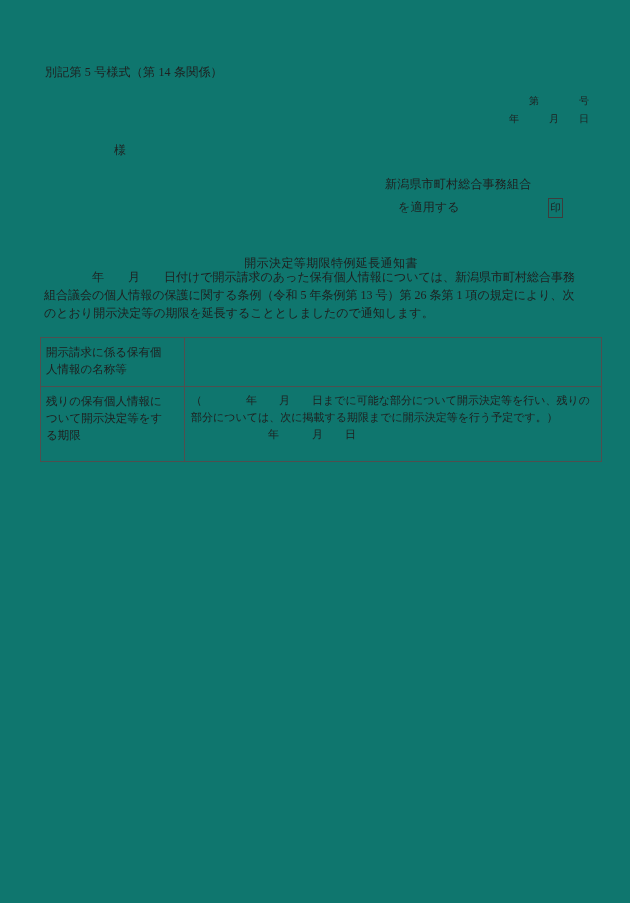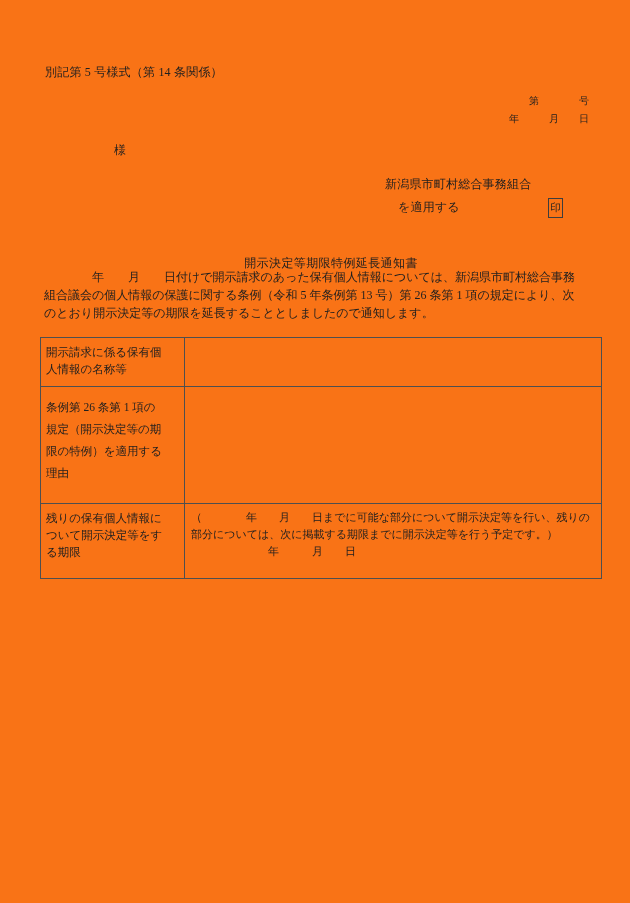--- a/index.html
+++ b/index.html
@@ -11,21 +11,21 @@
   }
   body {
     background: #fdfdfd;
     font-family: "Liberation Serif", "DejaVu Serif", serif;
     color: #1f1f1f;
   }
   .page {
     position: relative;
     width: 630px;
     height: 903px;
-    background: #f97316;
+    background: #0f766e;
     font-size: 12px;
   }
   .abs { position: absolute; }
 
   .form-number {
     left: 45px; top: 64px;
     font-size: 12px;
     letter-spacing: 0.2px;
   }
   .doc-meta {
@@ -133,27 +133,20 @@
 組合議会の個人情報の保護に関する条例（令和 5 年条例第 13 号）第 26 条第 1 項の規定により、次
 のとおり開示決定等の期限を延長することとしましたので通知します。</p>
 
   <table class="form-table">
     <tbody>
         <tr class="row-1">
       <td class="label-cell">開示請求に係る保有個
 人情報の名称等</td>
       <td class="value-cell"></td>
     </tr>
-    <tr class="row-2">
-      <td class="label-cell">条例第 26 条第 1 項の
-規定（開示決定等の期
-限の特例）を適用する
-理由</td>
-      <td class="value-cell"></td>
-    </tr>
     <tr class="row-3">
       <td class="label-cell">残りの保有個人情報に
 ついて開示決定等をす
 る期限</td>
       <td class="value-cell">（　　　　年　　月　　日までに可能な部分について開示決定等を行い、残りの
 部分については、次に掲載する期限までに開示決定等を行う予定です。）
 　　　　　　　年　　　月　　日</td>
     </tr>
   </tbody>
     </table>

